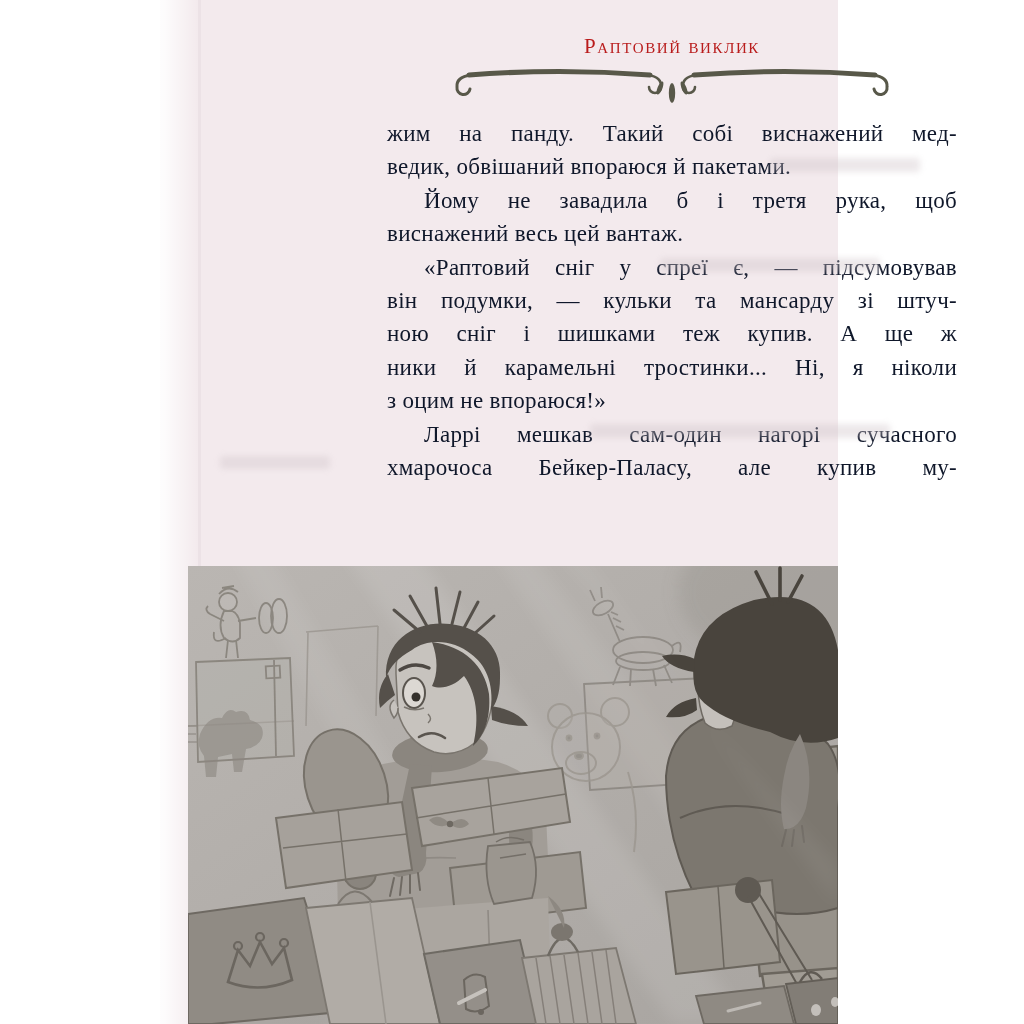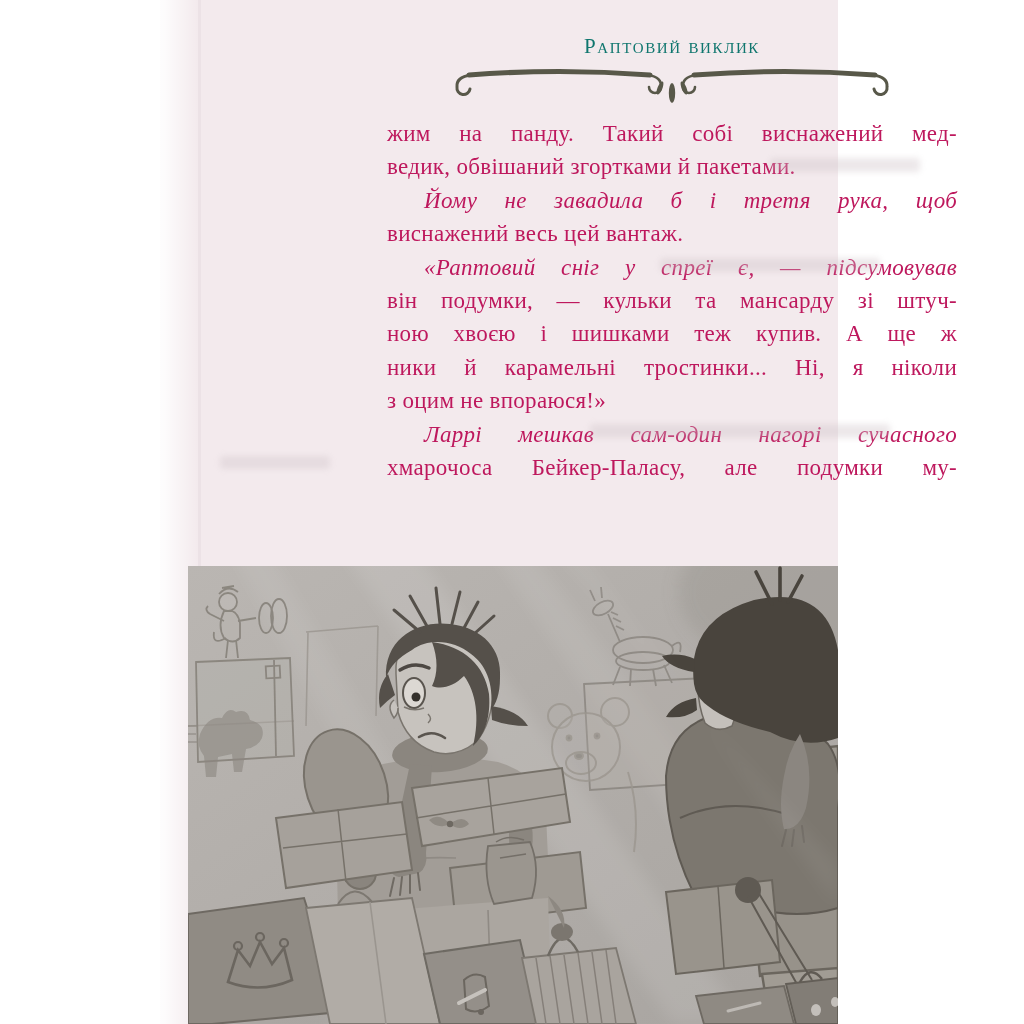--- a/index.html
+++ b/index.html
@@ -22,32 +22,32 @@
   .page::after{ 
     content:"";position:absolute;left:38px;top:0;width:3px;height:100%;
     background:rgba(190,170,180,.12);
   }
 
   .running-head{
     position:absolute;left:227px;top:34px;width:570px;
     text-align:center;
     font-variant:small-caps;
     font-size:21px;letter-spacing:1.6px;
-    color:#0f766e;
+    color:#b91c1c;
   }
 
   .ornament{position:absolute;left:287px;top:60px;width:450px;height:50px;}
 
   .text-block{
     position:absolute;left:227px;top:117px;width:570px;
-    font-size:23px;color:#be185d;letter-spacing:.3px;
+    font-size:23px;color:#0f172a;letter-spacing:.3px;
   }
   .bl{height:33.4px;line-height:33.4px;white-space:nowrap;}
   .bl.j{white-space:normal;text-align:justify;text-align-last:justify;}
-  .bl.ind{text-indent:37px;font-style:italic;}
+  .bl.ind{text-indent:37px;}
 
   
   .ghost{position:absolute;background:#cfc3c8;opacity:.38;filter:blur(3px);border-radius:3px;}
 
   .illustration{
     position:absolute;left:188px;top:566px;width:650px;height:458px;
   }
   .illustration svg{display:block;width:650px;height:458px;}
 </style>
 </head>
@@ -73,30 +73,30 @@
 
       <g fill="#585849">
         <ellipse cx="225" cy="33" rx="3.2" ry="10"></ellipse>
         <ellipse cx="213" cy="28" rx="2.4" ry="7" transform="rotate(22 213 28)"></ellipse>
         <ellipse cx="237" cy="28" rx="2.4" ry="7" transform="rotate(-22 237 28)"></ellipse>
       </g>
     </svg>
 
     <div class="text-block">
       <div class="bl j">жим на панду. Такий собі виснажений мед-</div>
-      <div class="bl">ведик, обвішаний згортками й пакетами.</div>
+      <div class="bl">ведик, обвішаний впораюся й пакетами.</div>
       <div class="bl j ind">Йому не завадила б і третя рука, щоб</div>
       <div class="bl">виснажений весь цей вантаж.</div>
       <div class="bl j ind">«Раптовий сніг у спреї є, — підсумовував</div>
       <div class="bl j">він подумки, — кульки та мансарду зі штуч-</div>
-      <div class="bl j">ною хвоєю і шишками теж купив. А ще ж</div>
+      <div class="bl j">ною сніг і шишками теж купив. А ще ж</div>
       <div class="bl j">ники й карамельні тростинки... Ні, я ніколи</div>
       <div class="bl">з оцим не впораюся!»</div>
       <div class="bl j ind">Ларрі мешкав сам-один нагорі сучасного</div>
-      <div class="bl j">хмарочоса Бейкер-Паласу, але подумки му-</div>
+      <div class="bl j">хмарочоса Бейкер-Паласу, але купив му-</div>
     </div>
 
     <div class="ghost" style="left:610px;top:158px;width:150px;height:14px;"></div>
     <div class="ghost" style="left:500px;top:258px;width:220px;height:14px;"></div>
     <div class="ghost" style="left:430px;top:424px;width:300px;height:14px;"></div>
     <div class="ghost" style="left:60px;top:456px;width:110px;height:13px;"></div>
   </div>
 
   <div class="illustration">
     <svg viewBox="0 0 650 458">

